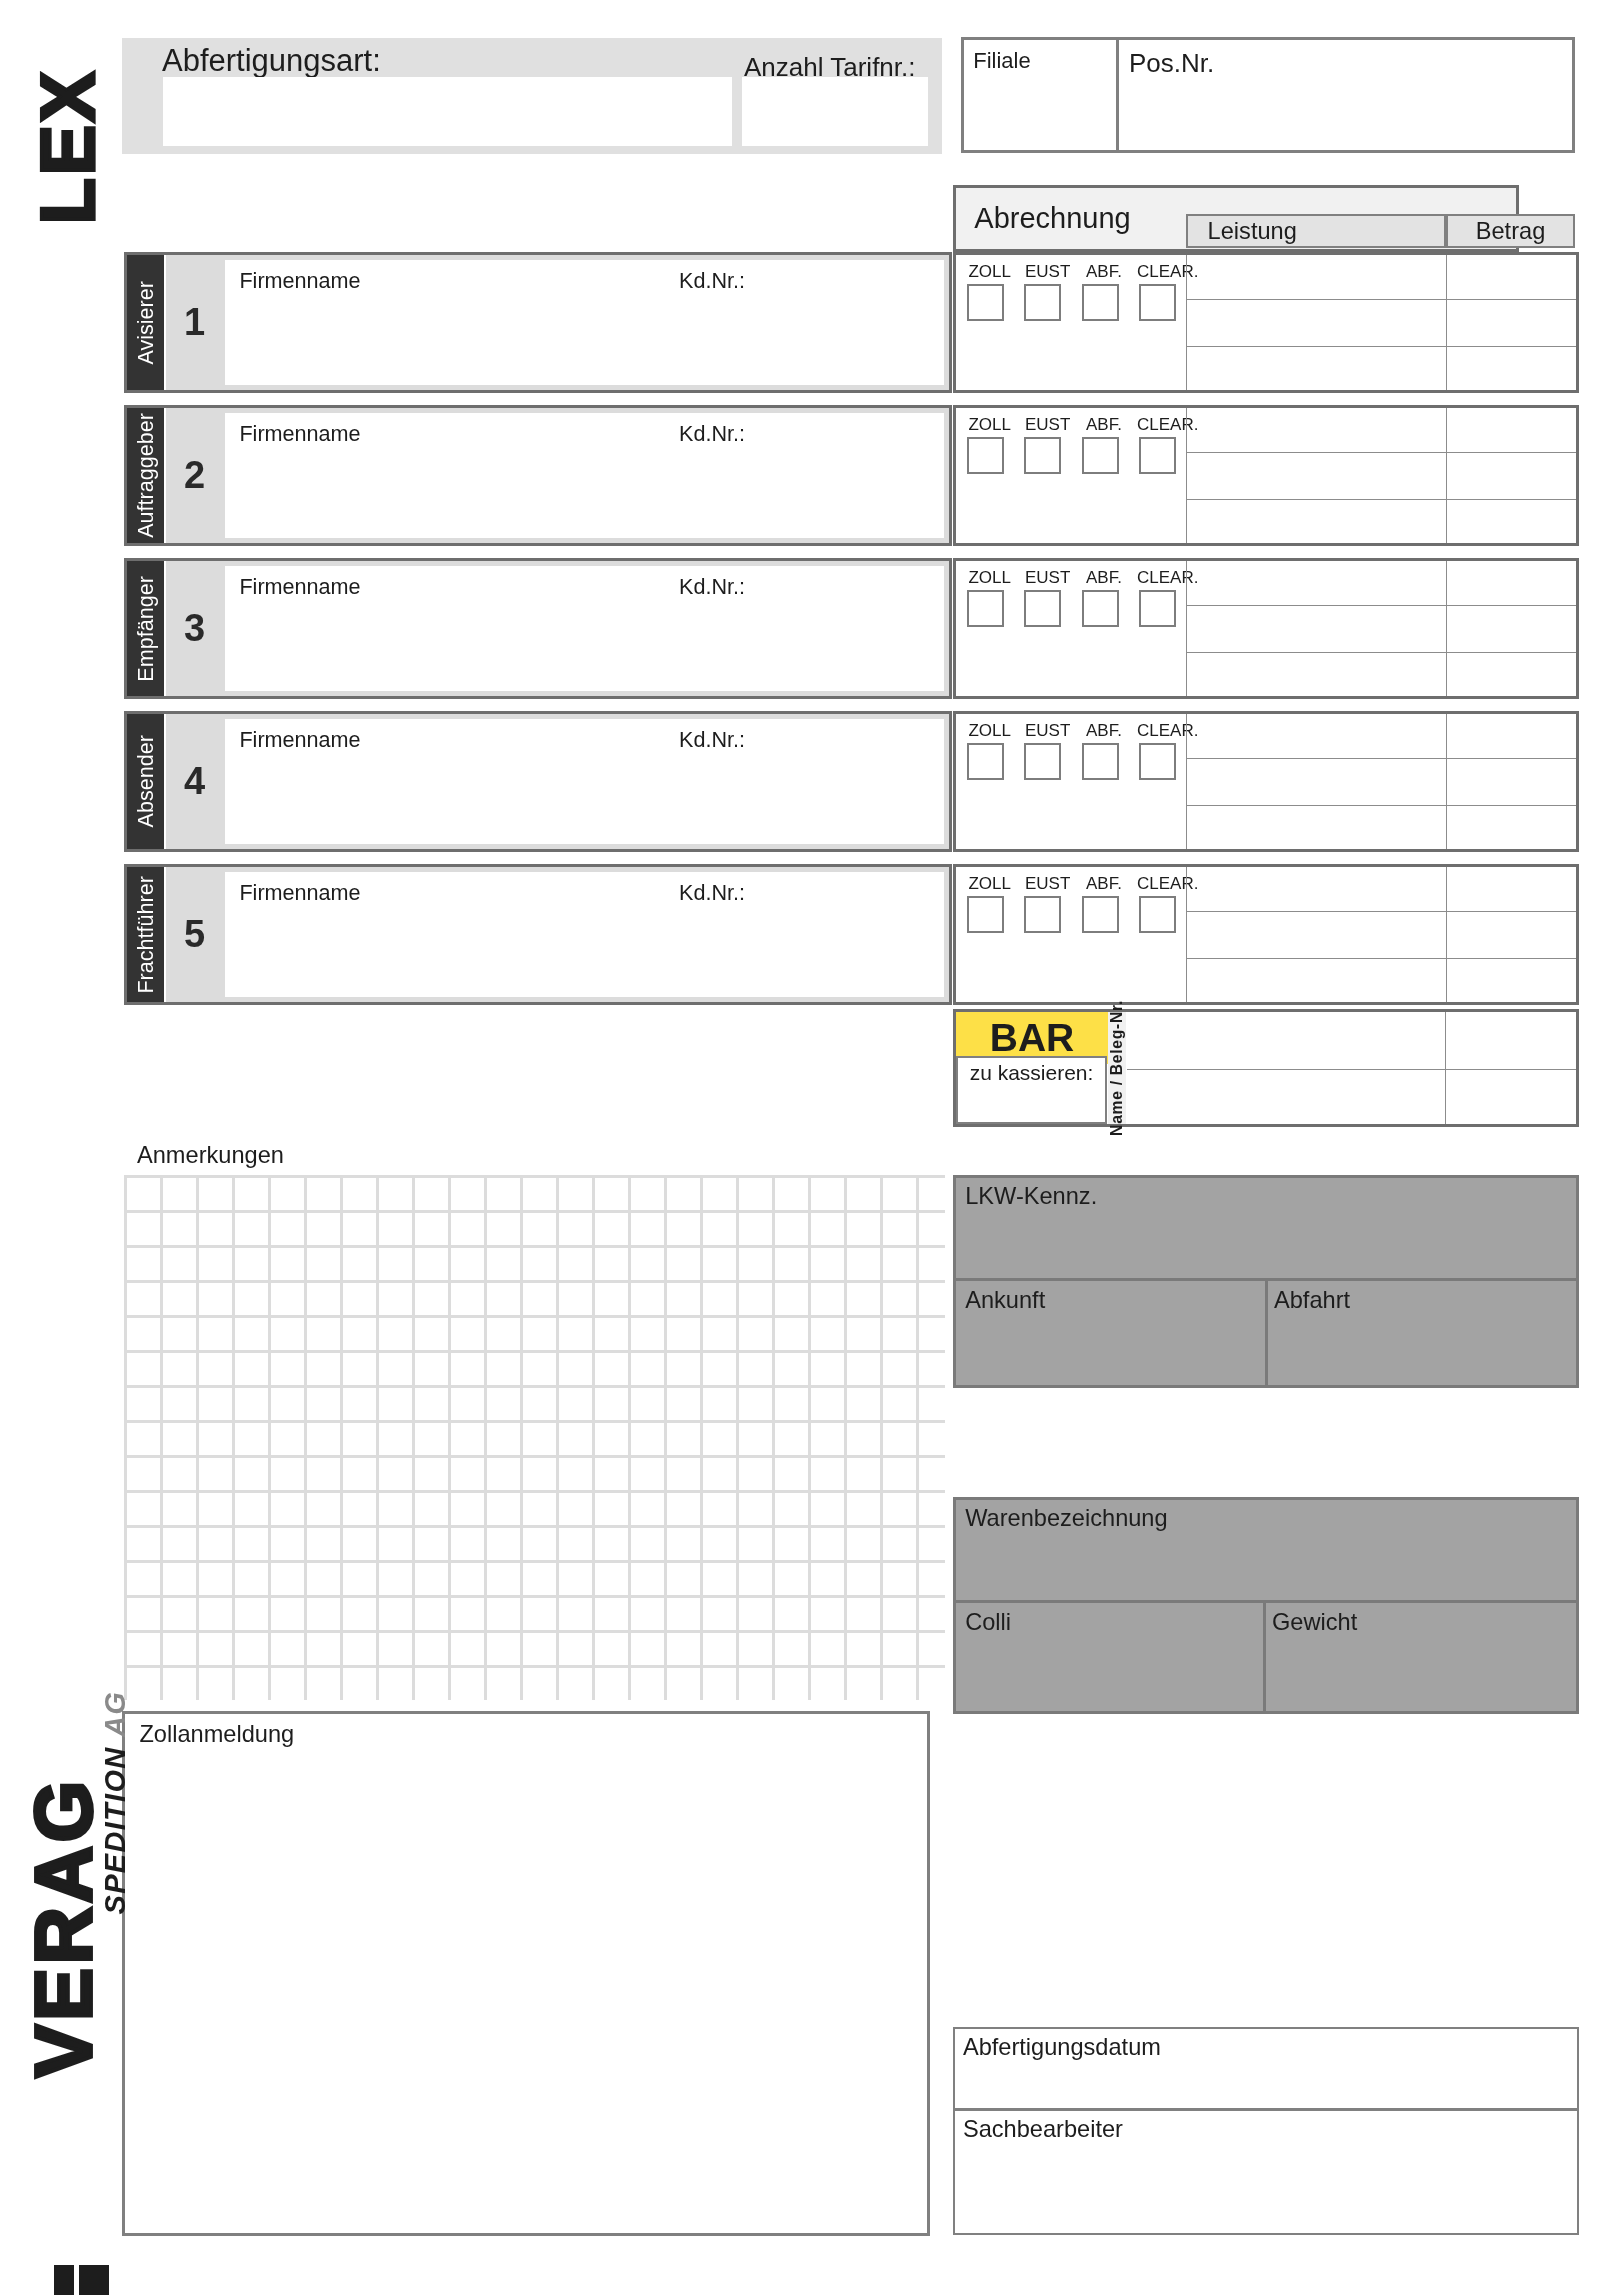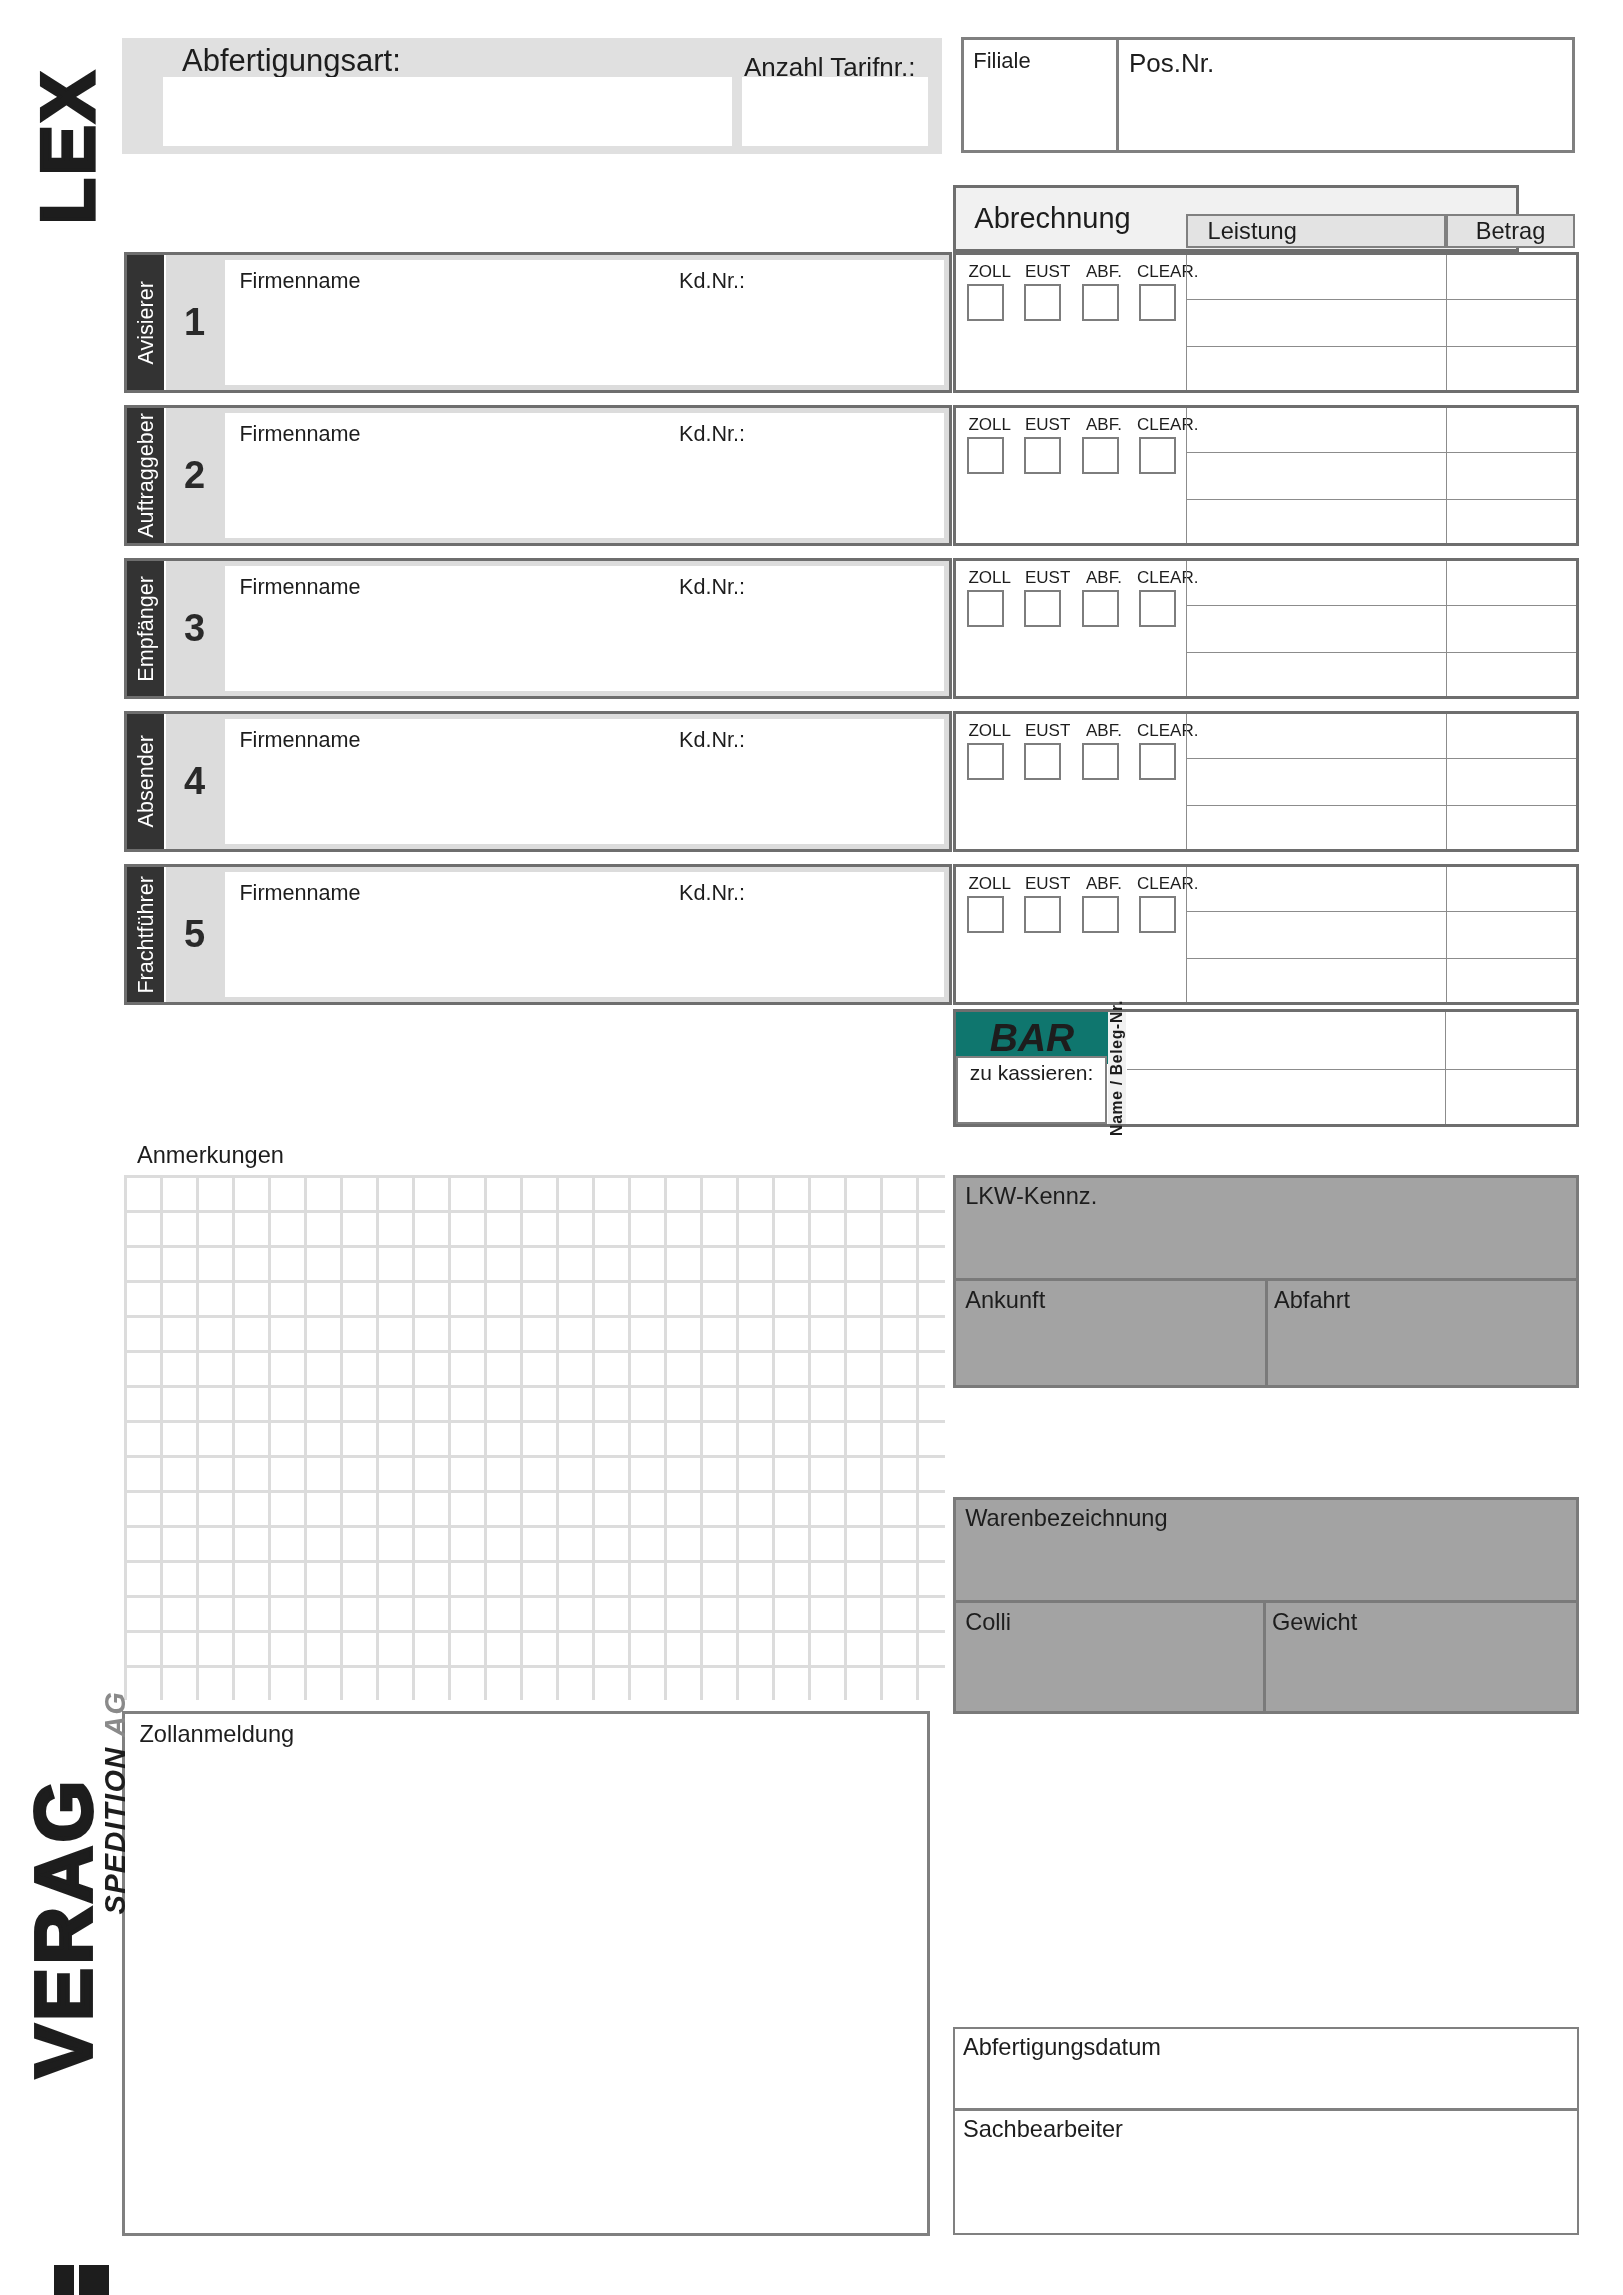--- a/index.html
+++ b/index.html
@@ -12,21 +12,21 @@
 
   
   .vtext { writing-mode:vertical-rl; transform:rotate(180deg); white-space:nowrap; }
 
   
   .lex-logo { left:27.5px; top:33px; width:80px; height:228px; display:flex; align-items:center; justify-content:center; }
   .lex-logo span { font-size:76px; font-weight:bold; color:#1d1d1d; letter-spacing:2.6px; -webkit-text-stroke:3.3px #1d1d1d; }
 
   
   .header-band { left:122px; top:38px; width:820px; height:116px; background:#e0e0e0; }
-  .abf-label  { left:60px;  top:5.2px;  font-size:31px; color:#1d1d1d; }
+  .abf-label  { left:40px;  top:5.2px;  font-size:31px; color:#1d1d1d; }
   .abf-input  { left:41px;  top:39px; width:569px; height:69px; background:#fff; }
   .anz-label  { left:622px; top:14.4px; font-size:26px; }
   .anz-input  { left:620px; top:39px; width:186px; height:69px; background:#fff; }
 
   
   .filiale-box { left:961px; top:37px; width:614px; height:116px; background:#fff; border:3.3px solid #808080; }
   .filiale-div { left:152px; top:0; bottom:0; width:2.6px; background:#808080; }
   .filiale-label { left:9.2px; top:7.9px; font-size:22px; }
   .posnr-label   { left:165px; top:7.9px; font-size:26px; }
 
@@ -51,21 +51,21 @@
   .cl1 { left:12.4px; } .cl2 { left:69px; } .cl3 { left:130px; } .cl4 { left:181px; }
   .cb { top:29px; width:37px; height:37px; background:#fff; border:2.6px solid #7d7d7d; }
   .cb1 { left:11px; } .cb2 { left:68px; } .cb3 { left:126px; } .cb4 { left:183px; }
   .vl { top:0; bottom:0; width:1.3px; background:#8c8c8c; }
   .vl1 { left:230px; } .vl2 { left:490px; }
   .hl { left:230px; right:0; height:1.3px; background:#8c8c8c; }
   .hla { top:44px; } .hlb { top:91px; }
 
   
   .bar-block { left:953px; top:1009px; width:626px; height:118px; background:#fff; border:3.9px solid #6e6e6e; }
-  .bar-cell { left:0; top:0; width:152px; height:52px; background:#0f766e; display:flex; align-items:center; justify-content:center;font-style:italic; }
+  .bar-cell { left:0; top:0; width:152px; height:52px; background:#fde047; display:flex; align-items:center; justify-content:center; }
   .bar-cell span { font-size:39px; font-weight:bold; }
   .zu-box { left:0; top:44px; width:151px; bottom:0; background:#fff; border:2.6px solid #808080; display:flex; justify-content:center; }
   .zu-box span { font-size:21px; margin-top:2.6px; }
   .name-strip { left:152px; top:0; bottom:0; width:18.3px; background:#f1f1f1; display:flex; align-items:center; justify-content:center; }
   .name-strip span { font-size:15.7px; font-weight:bold; letter-spacing:0.7px; }
   .bar-hl { left:171px; right:0; top:57px; height:1.3px; background:#8c8c8c; }
   .bar-vl { left:489px; top:0; bottom:0; width:1.3px; background:#8c8c8c; }
 
   
   .anm-label { left:137px; top:1142px; font-size:23.6px; }

